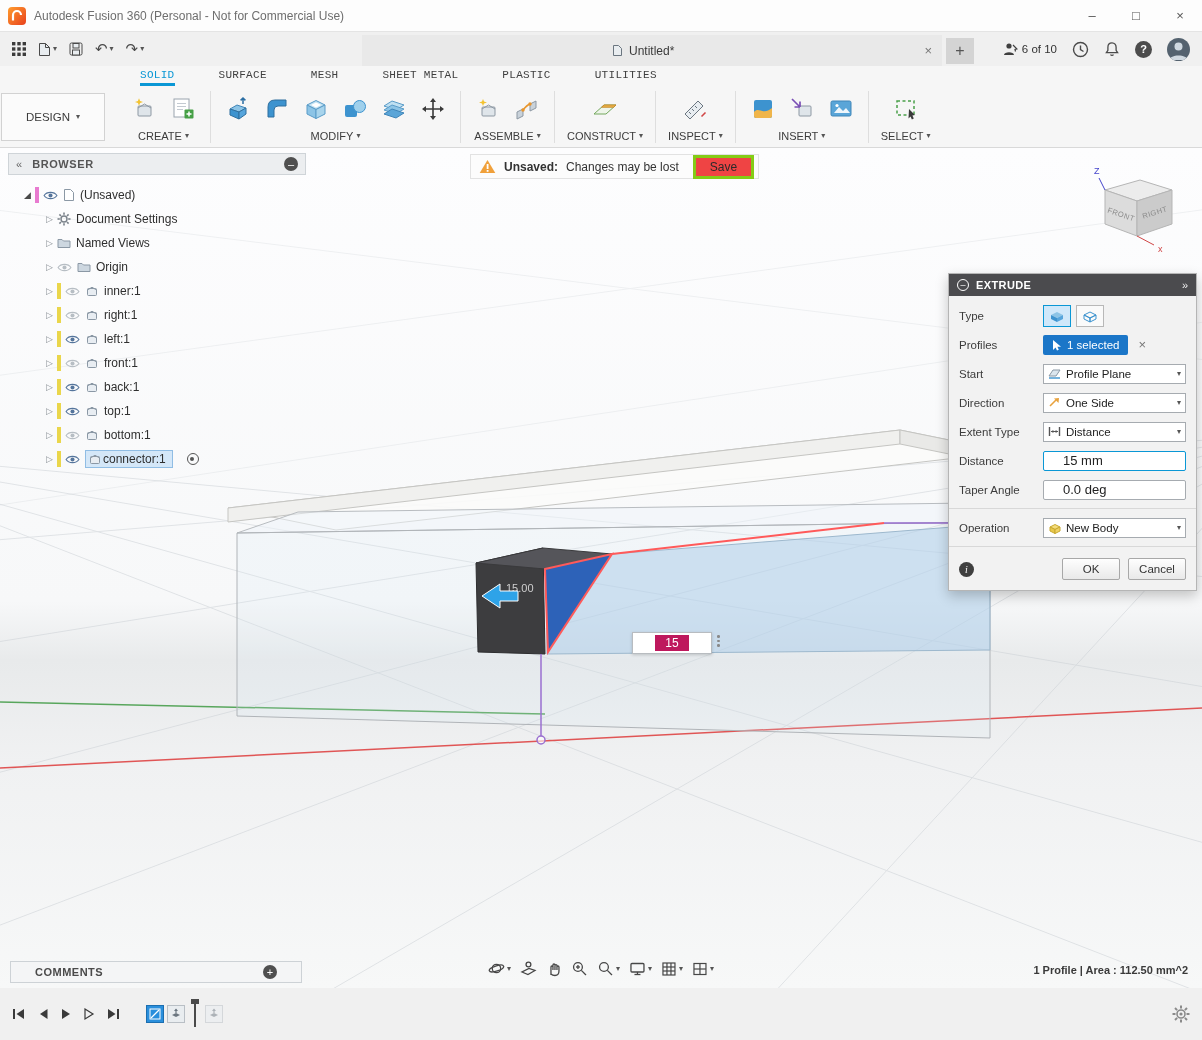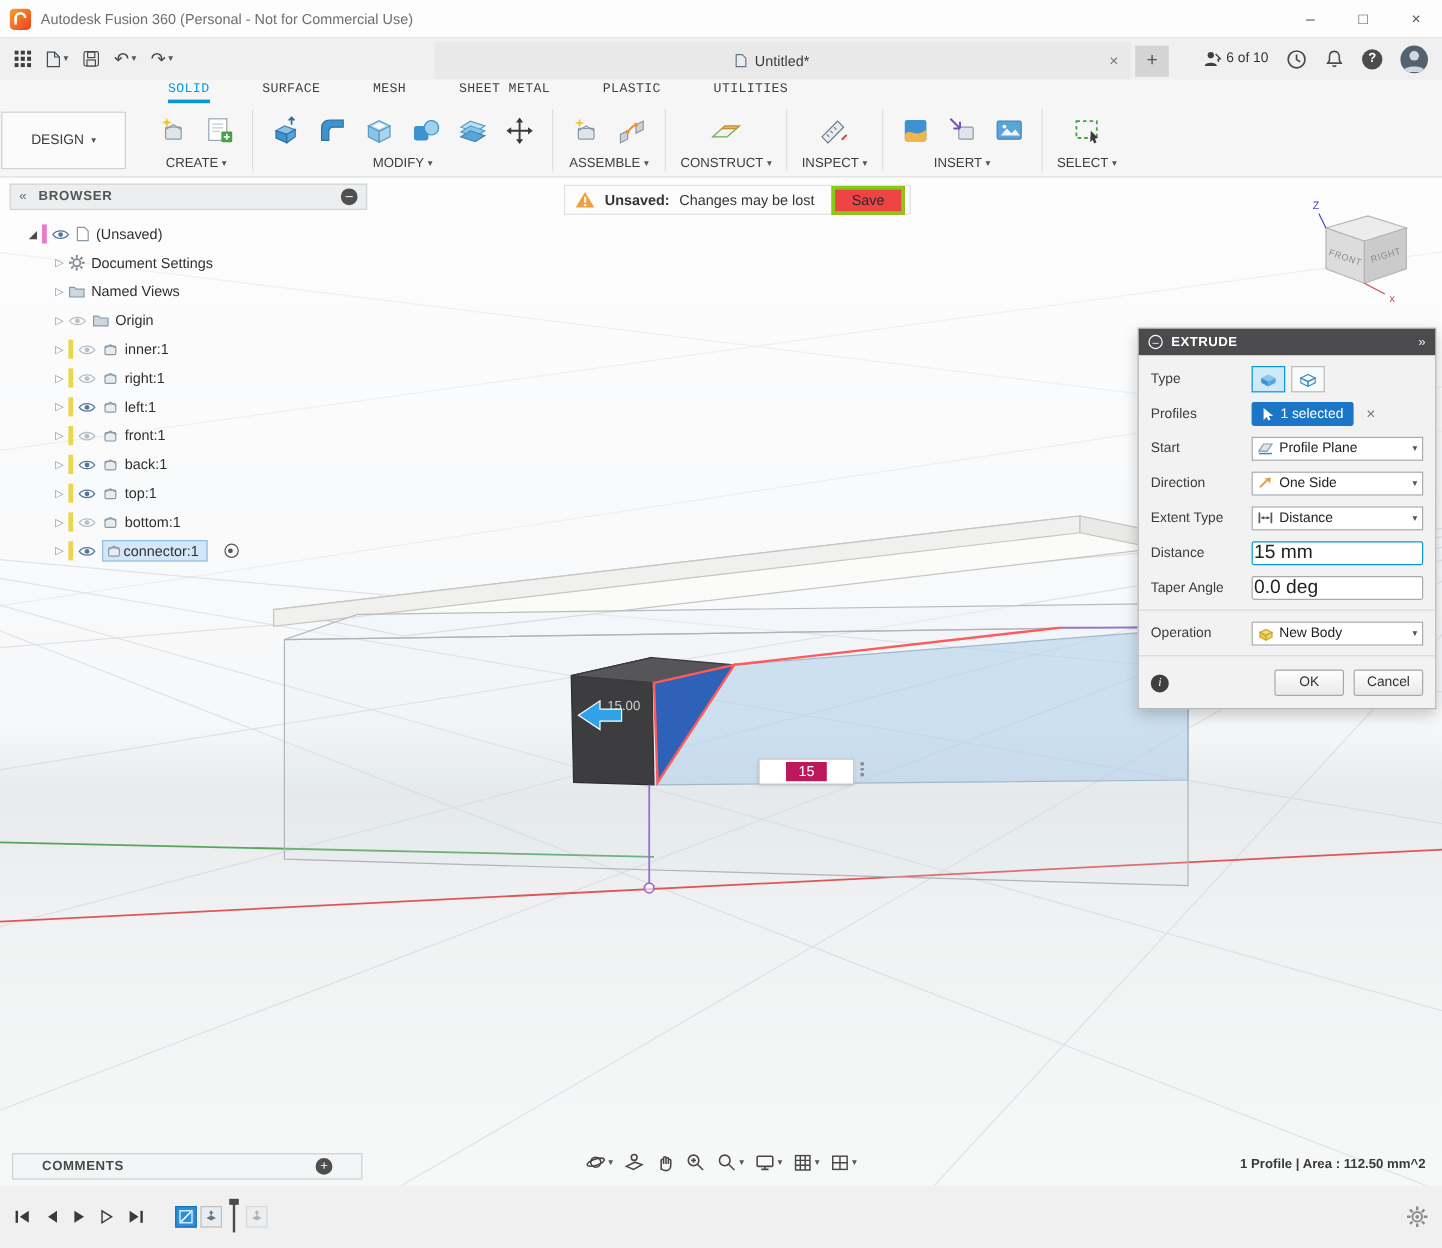--- a/index.html
+++ b/index.html
@@ -83,21 +83,21 @@
   .dlg-body { padding:5px 0 0; }
   .drow { display:flex; align-items:center; height:29px; padding:0 10px; }
   .dlabel { width:84px; font-size:11.5px; color:#3c3c3c; flex:0 0 84px; }
   .dctrl { flex:1; display:flex; align-items:center; }
   .type-btn { width:28px; height:22px; border:1px solid #b8b8b8; background:#fafafa; display:flex; align-items:center; justify-content:center; margin-right:5px; }
   .type-btn.sel { background:#cfe8fa; border-color:#0a97d5; }
   .chip { height:20px; background:#1b76c8; color:#fff; display:flex; align-items:center; gap:5px; padding:0 9px; border-radius:2px; font-size:11.5px; }
   .chip-x { margin-left:10px; color:#777; font-size:13px; }
   .dselect { flex:1; height:20px; background:#fff; border:1px solid #a6abb0; border-radius:0; display:flex; align-items:center; padding:0 4px; gap:5px; font-size:11.5px; color:#222; }
   .dselect .sp { flex:1; }
-  .dinput { flex:1; width:100%; height:20px; border:1px solid #a6abb0; border-radius:2px; font-size:16px; padding:0 1px; color:#222; background:#fff; font-family:inherit; }
+  .dinput { flex:1; width:100%; height:20px; border:1px solid #a6abb0; border-radius:2px; font-size:13px; padding:0 19px; color:#222; background:#fff; font-family:inherit; }
   .dinput.focus { border:1.5px solid #0a97d5; }
   .dlg-divider { height:1px; background:#d8d8d8; margin:4px 0; }
   .dlg-footer { display:flex; align-items:center; padding:7px 10px 10px; gap:8px; }
   .info-circle { width:15px; height:15px; border-radius:50%; background:#3f3f3f; color:#fff; font-size:10px; font-style:italic; font-family:"Liberation Serif",serif; display:flex; align-items:center; justify-content:center; }
   .dlg-footer .spacer { flex:1; }
   .btn { min-width:58px; height:22px; background:linear-gradient(#fefefe,#e9e9e9); border:1px solid #a8a8a8; border-radius:2px; font-size:11.5px; color:#333; display:flex; align-items:center; justify-content:center; }
 
   
   .dim-box { position:absolute; left:632px; top:484px; width:80px; height:22px; background:#fff; border:1px solid #b8bcc0; box-shadow:0 1px 3px rgba(0,0,0,.18); display:flex; align-items:center; justify-content:center; font-size:12px; }
   .dim-box .selval { background:#be185d; color:#fff; padding:1px 10px; }

